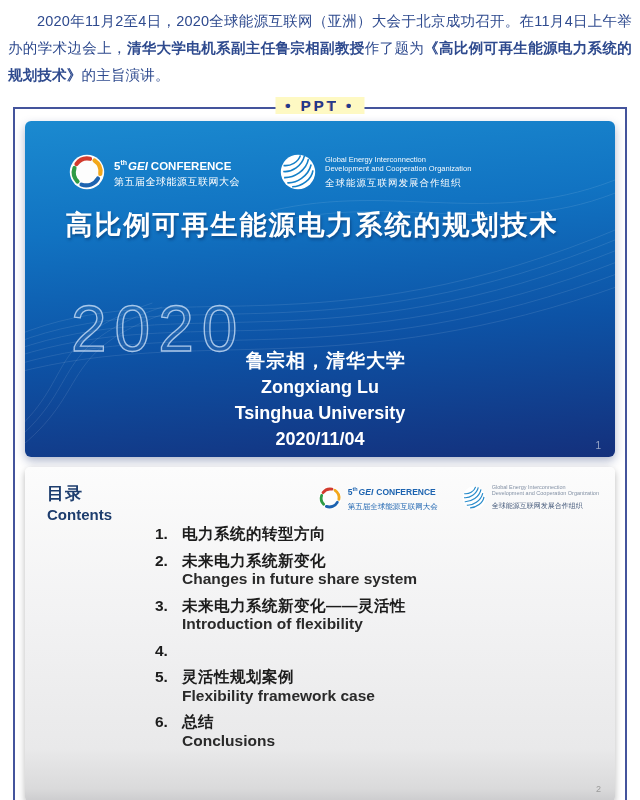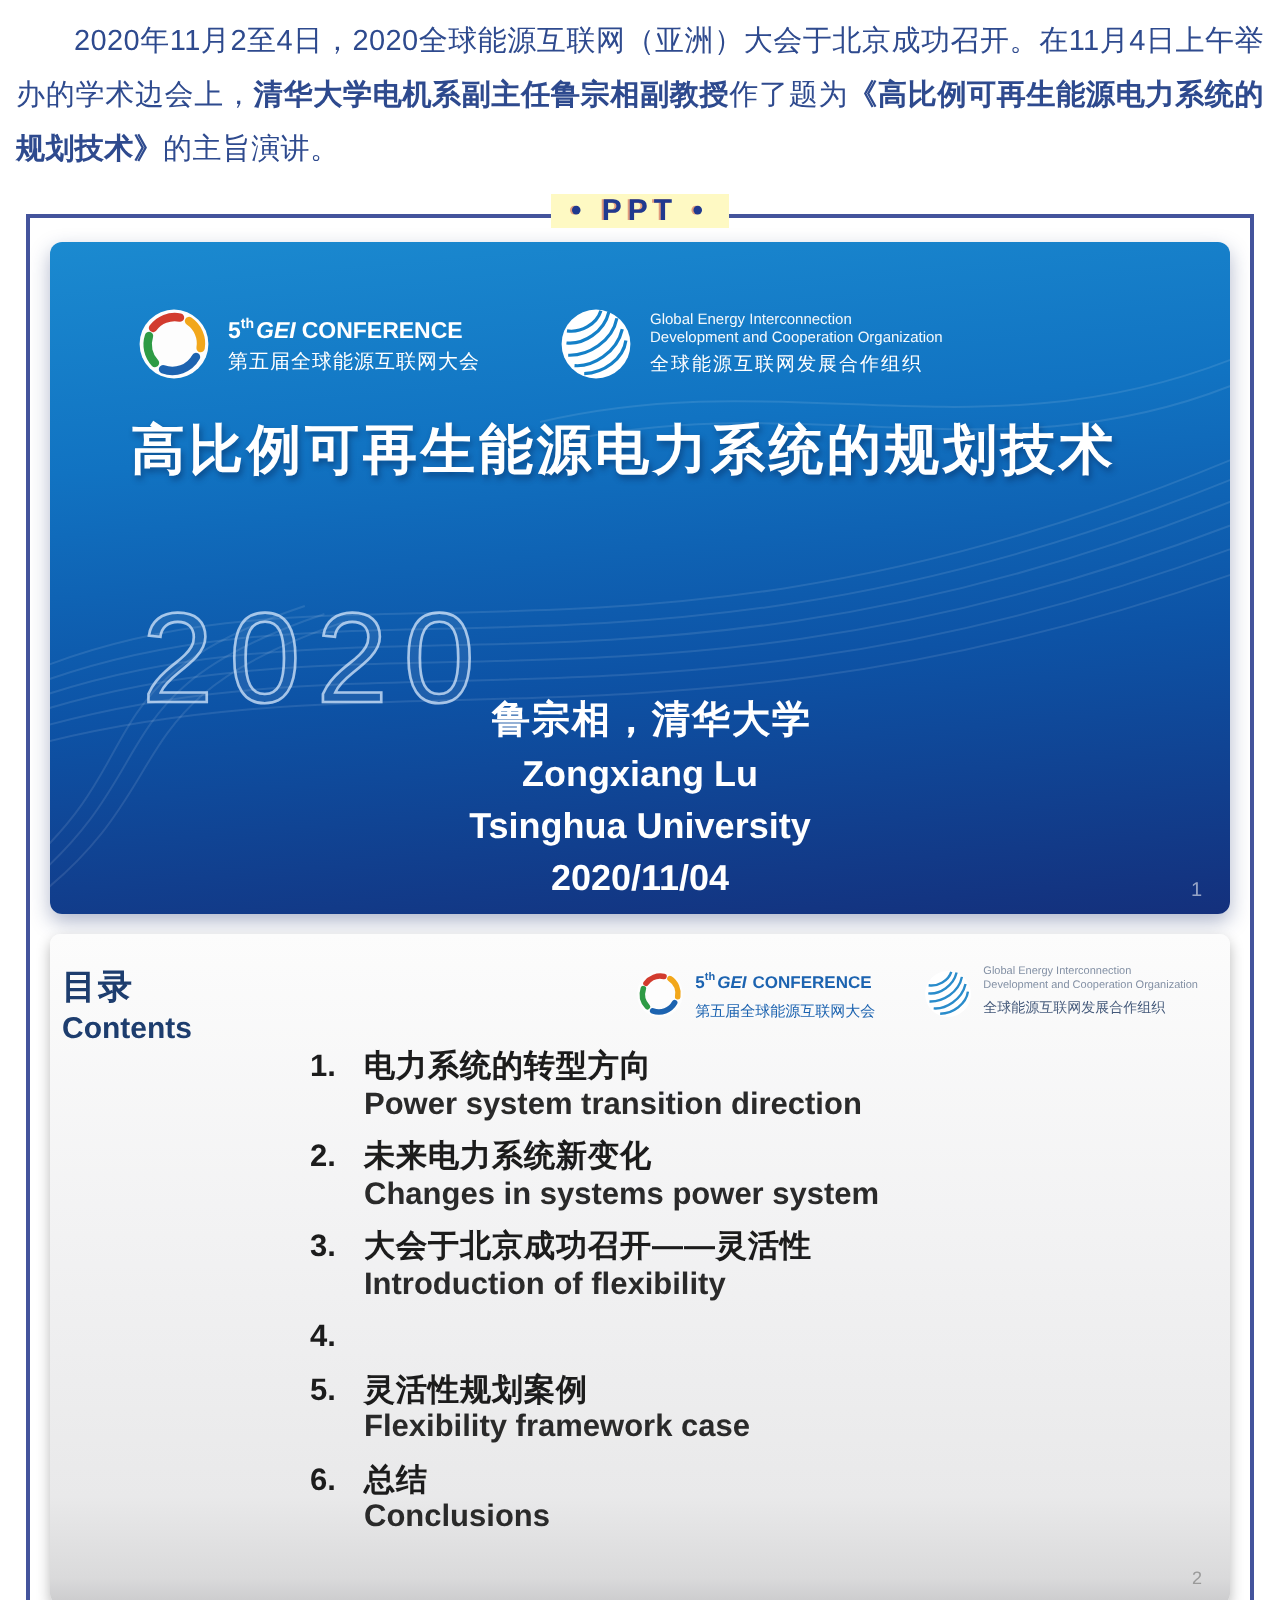--- a/index.html
+++ b/index.html
@@ -68,21 +68,21 @@
   .pagenum1{
     position:absolute;right:14px;bottom:6px;
     font-size:10px;color:rgba(255,255,255,0.55);
   }
   
   .slide2{
     position:relative;height:335px;margin-top:10px;border-radius:5px;overflow:hidden;
     background:linear-gradient(180deg,#FCFCFC 0%,#F2F2F3 45%,#E9E9EA 84%,#DADADB 96%,#CBCBCD 100%);
     box-shadow:0 3px 7px rgba(0,0,0,0.28);
   }
-  .s2-heading{position:absolute;top:16px;left:6px;color:#1D3D6E;}
+  .s2-heading{position:absolute;top:16px;left:22px;color:#1D3D6E;}
   .s2-heading .hcn{font-size:17px;font-weight:bold;line-height:22px;letter-spacing:1px;}
   .s2-heading .hen{font-size:15px;font-weight:bold;line-height:20px;}
   .s2-logos{position:absolute;top:16px;right:16px;display:flex;align-items:center;gap:24px;}
   .s2-logos .logo-text{color:#1C63B0;}
   .s2-logos .gei-l1{font-size:8.5px;}
   .s2-logos .gei-l1 sup{font-size:5.5px;}
   .s2-logos .gei-l2{font-size:7.5px;margin-top:1px;letter-spacing:0;}
   .s2-logos .gd-en{font-size:5.5px;line-height:6.5px;color:#7d8ba0;}
   .s2-logos .gd-cn{font-size:7px;margin-top:2px;color:#44597A;letter-spacing:0;}
   .s2-logos .logo-group{gap:6px;}
@@ -206,30 +206,30 @@
           <div class="gd-en">Development and Cooperation Organization</div>
           <div class="gd-cn">全球能源互联网发展合作组织</div>
         </div>
       </div>
     </div>
 
     <ol class="toc">
       <li>
         <span class="num">1.</span>
         <span class="lines"><span class="cn">电力系统的转型方向</span><br>
-        <span class="en">Power system transition direction</span></span>
+        </span>
       </li>
       <li>
         <span class="num">2.</span>
         <span class="lines"><span class="cn">未来电力系统新变化</span><br>
-        <span class="en">Changes in systems power system</span></span>
+        <span class="en">Changes in future share system</span></span>
       </li>
       <li>
         <span class="num">3.</span>
-        <span class="lines"><span class="cn">大会于北京成功召开——灵活性</span><br>
+        <span class="lines"><span class="cn">未来电力系统新变化——灵活性</span><br>
         <span class="en">Introduction of flexibility</span></span>
       </li>
       <li>
         <span class="num">4.</span>
       </li>
       <li>
         <span class="num">5.</span>
         <span class="lines"><span class="cn">灵活性规划案例</span><br>
         <span class="en">Flexibility framework case</span></span>
       </li>

